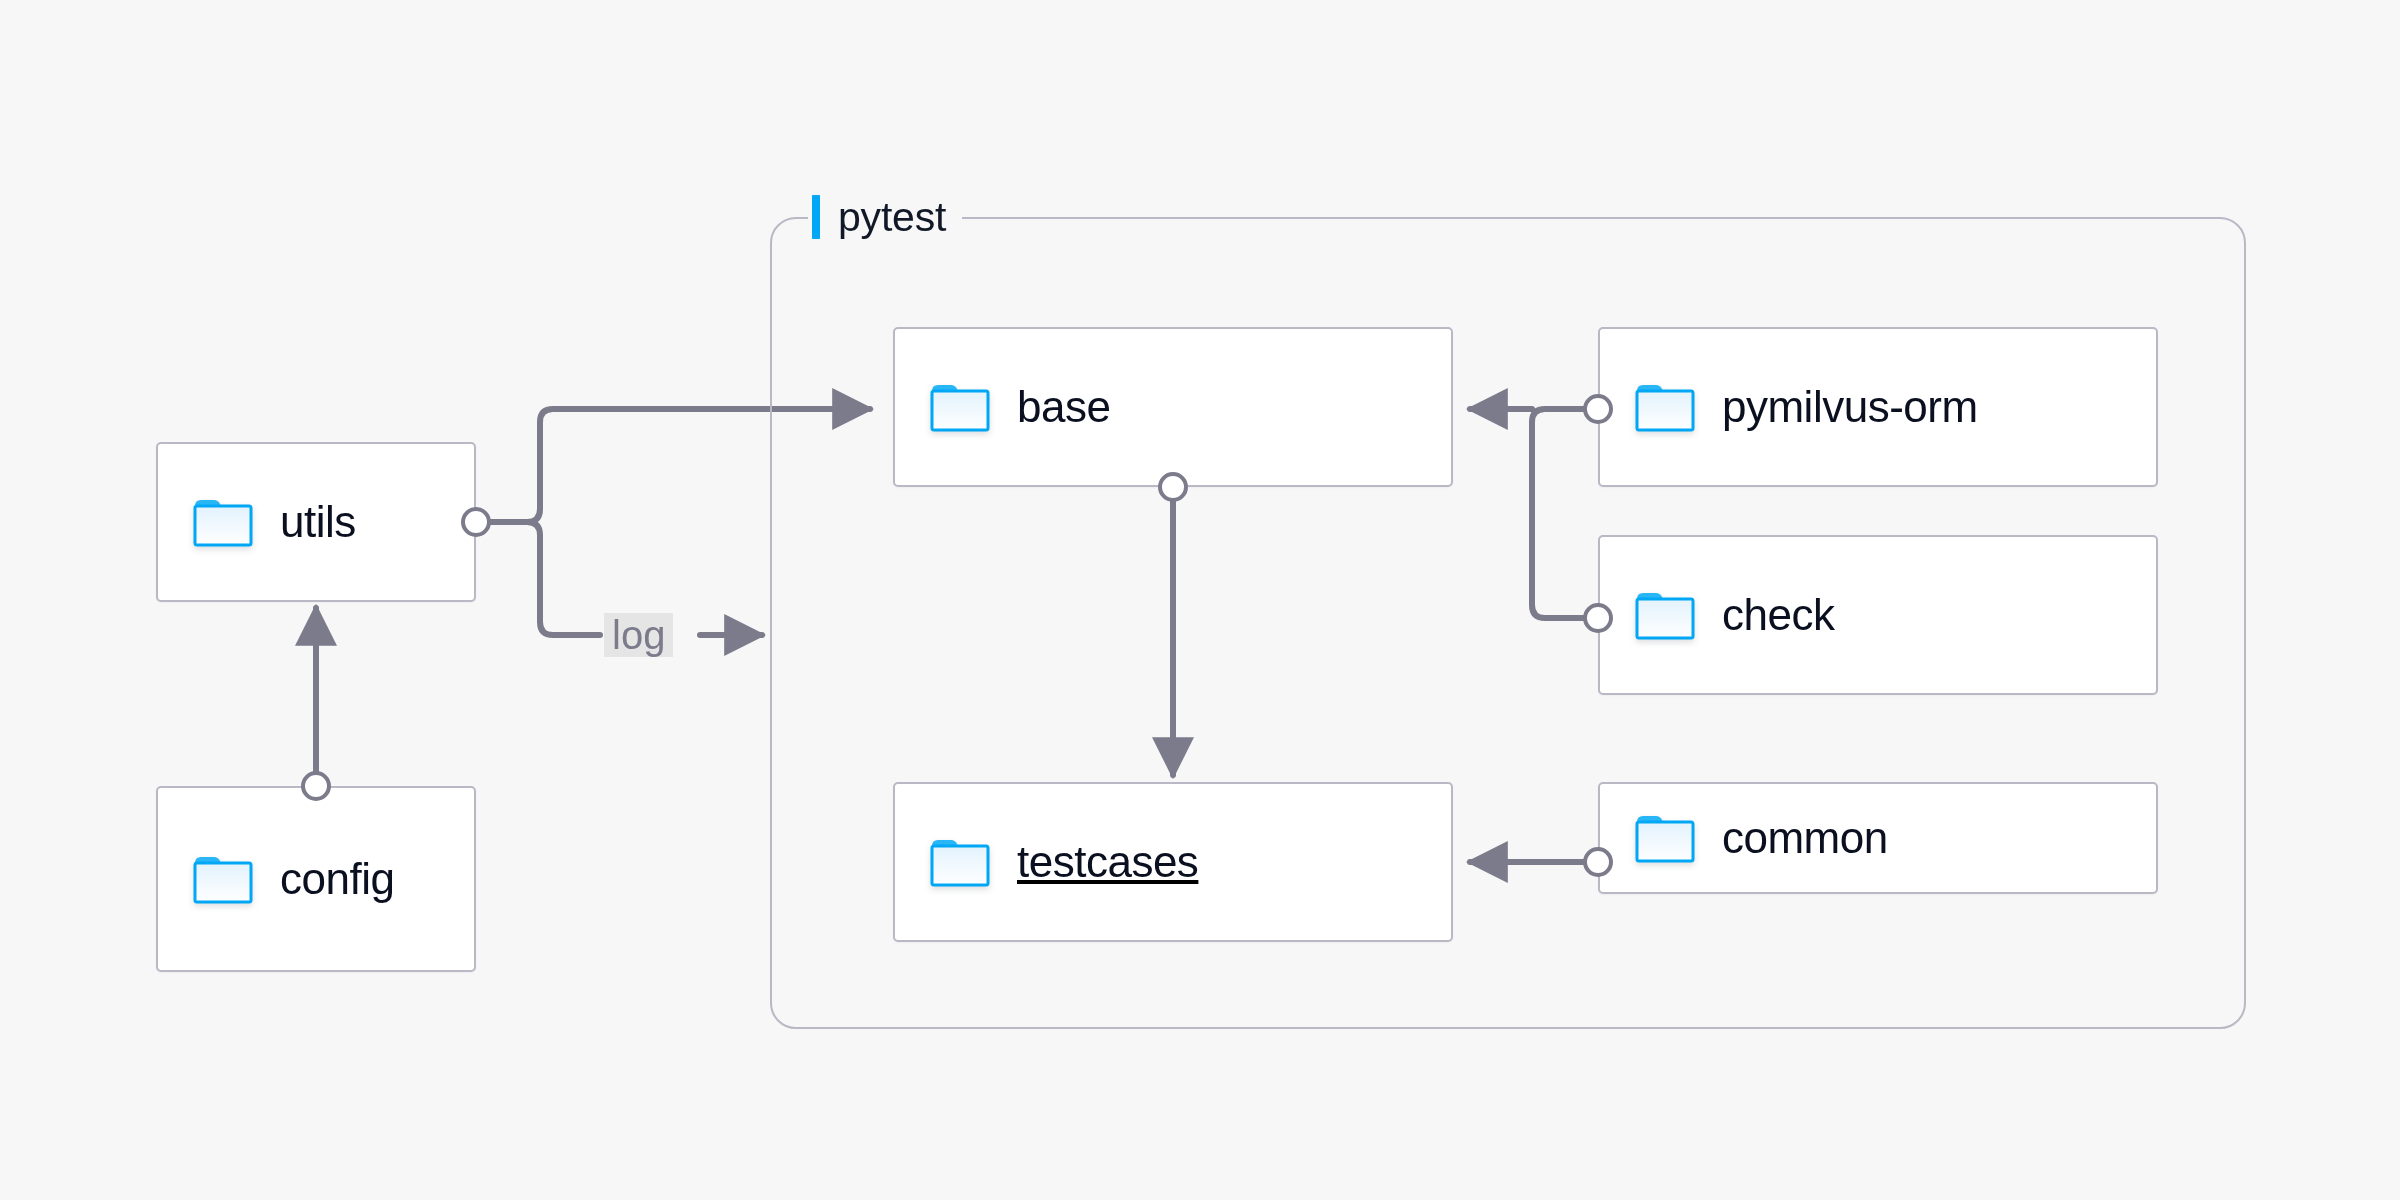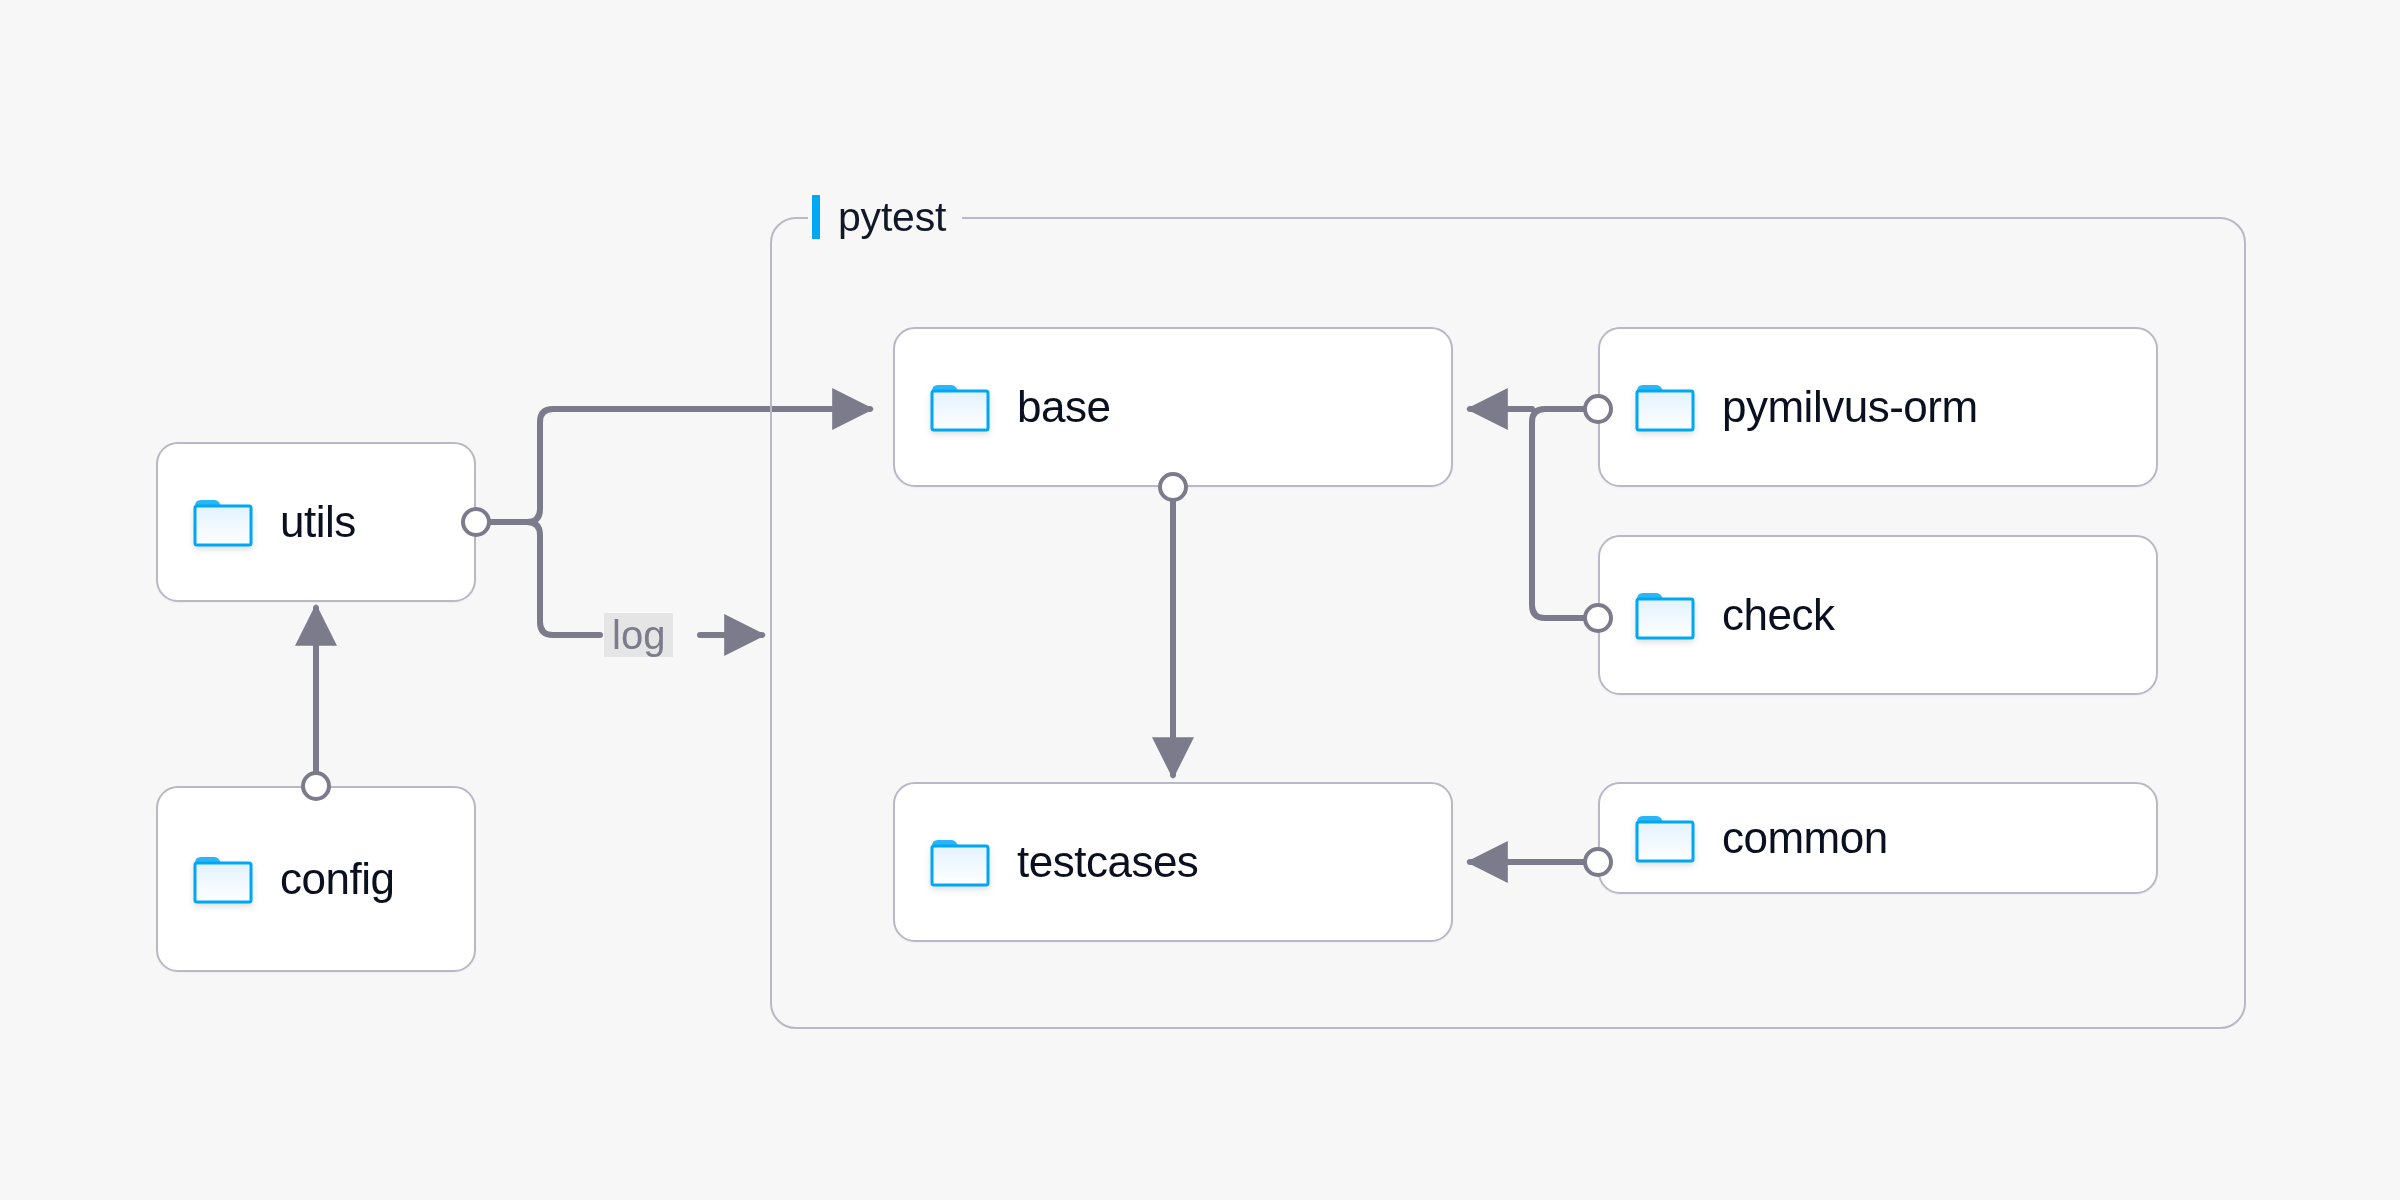--- a/index.html
+++ b/index.html
@@ -62,21 +62,21 @@
     white-space: nowrap;
     line-height: 1;
   }
 
   
   .node {
     position: absolute;
     box-sizing: border-box;
     background: #ffffff;
     border: 2px solid #b9b8c4;
-    border-radius: 22px;
+    border-radius: 5px;
     display: flex;
     align-items: center;
     gap: 26px;
     padding-left: 34px;
     box-shadow: 0 1px 2px rgba(17,24,39,0.04);
   }
   .node-label {
     font-size: 44px;
     color: #0b1020;
     letter-spacing: -0.5px;
@@ -177,21 +177,21 @@
   <div class="node" style="left:893px; top:327px; width:560px; height:160px;">
     <span class="folder-icon">
       <svg viewBox="0 0 62 52" width="62" height="52" xmlns="http://www.w3.org/2000/svg">
         <path d="M3 10 Q3 4 9 4 L22 4 Q26 4 28 8 L30 12 L3 12 Z" fill="#29b6f6"></path>
         <rect x="3" y="10" width="56" height="39" rx="2" fill="url(#folderGrad)" stroke="#00a7f5" stroke-width="3"></rect>
       </svg>
     </span>
     <span class="node-label">base</span>
   </div>
 
-  <div class="node" style="left:893px; top:782px; width:560px; height:160px;">
+  <div class="node" style="left:893px; top:782px; width:560px; height:160px;text-decoration:underline;">
     <span class="folder-icon">
       <svg viewBox="0 0 62 52" width="62" height="52" xmlns="http://www.w3.org/2000/svg">
         <path d="M3 10 Q3 4 9 4 L22 4 Q26 4 28 8 L30 12 L3 12 Z" fill="#29b6f6"></path>
         <rect x="3" y="10" width="56" height="39" rx="2" fill="url(#folderGrad)" stroke="#00a7f5" stroke-width="3"></rect>
       </svg>
     </span>
     <span class="node-label">testcases</span>
   </div>
 
   <div class="node" style="left:1598px; top:327px; width:560px; height:160px;">

